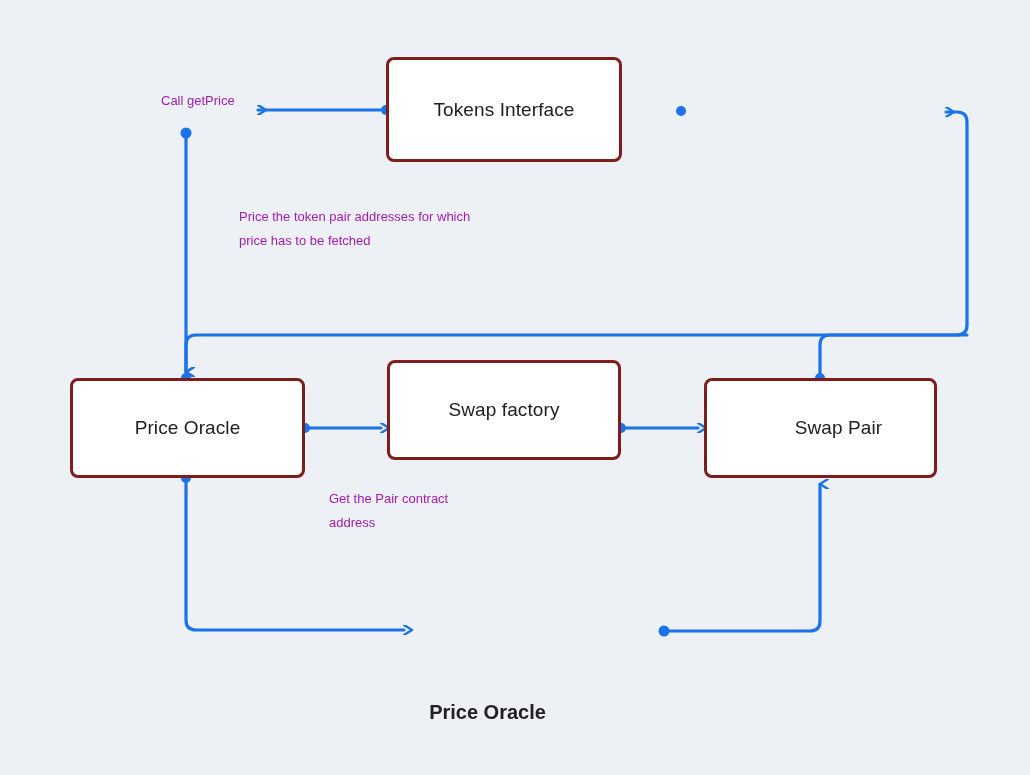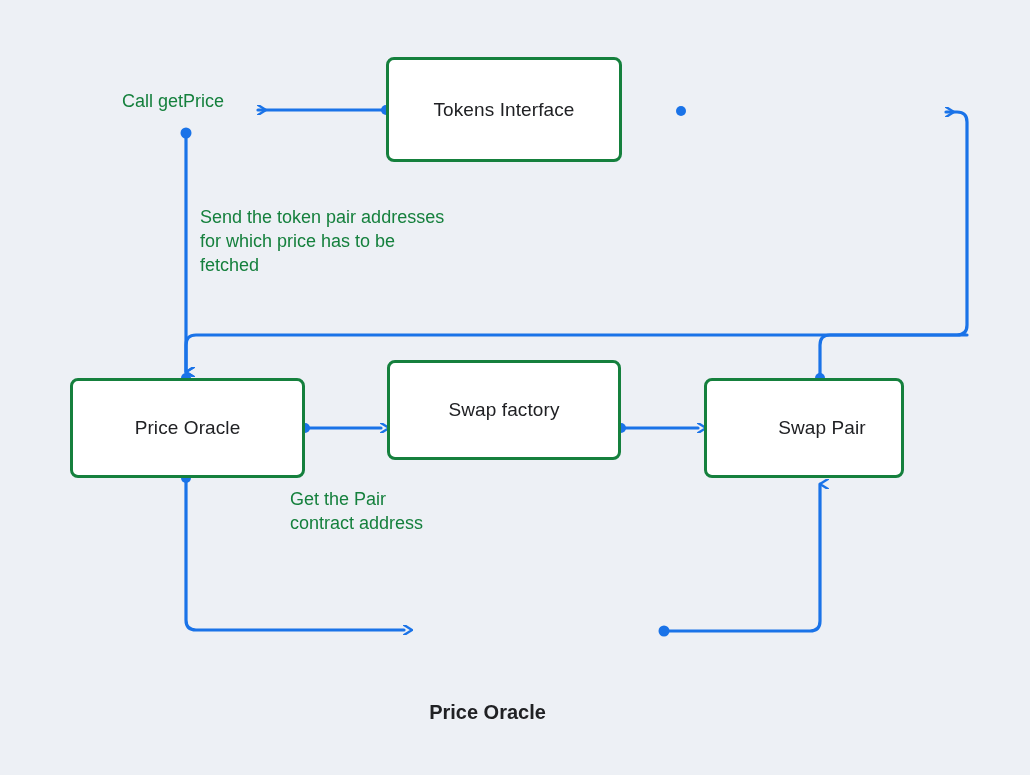--- a/index.html
+++ b/index.html
@@ -22,43 +22,44 @@
     position: absolute;
     left: 0;
     top: 0;
     width: 1030px;
     height: 775px;
     pointer-events: none;
   }
   .node {
     position: absolute;
     background: #ffffff;
-    border: 3px solid #15803d;
+    border: 3px solid #7f1d1d;
     border-radius: 8px;
     display: flex;
     align-items: center;
     justify-content: center;
     box-sizing: border-box;
   }
   .node-label {
     font-size: 19px;
     color: #202124;
     letter-spacing: 0.1px;
   }
   .edge-label {
     position: absolute;
-    font-size: 18px;
+    font-size: 13px;
     line-height: 24px;
-    color: #15803d;
+    color: #a21caf;
     white-space: pre-line;
+    margin-left: 39px;
   }
   #node-tokens-interface { left: 386px; top: 57px;  width: 236px; height: 105px; }
   #node-price-oracle     { left: 70px;  top: 378px; width: 235px; height: 100px; }
   #node-swap-factory     { left: 387px; top: 360px; width: 234px; height: 100px; }
-  #node-swap-pair        { left: 704px; top: 378px; width: 200px; height: 100px; padding-left: 36px; }
+  #node-swap-pair        { left: 704px; top: 378px; width: 233px; height: 100px; padding-left: 36px; }
 
   #lbl-call-getprice   { left: 122px; top: 89px;  width: 200px; }
   #lbl-returns-price   { left: 688px; top: 79px;  width: 235px; }
   #lbl-send-token-pair { left: 200px; top: 205px; width: 245px; }
   #lbl-get-pair        { left: 290px; top: 487px; width: 160px; }
   #lbl-call-reserve    { left: 415px; top: 611px; width: 230px; }
 
   #diagram-title {
     position: absolute;
     left: 0;
@@ -136,20 +137,20 @@
     <span class="node-label">Swap factory</span>
   </div>
 
   <div class="node" id="node-swap-pair">
     <span class="node-label">Swap Pair</span>
   </div>
 
   <div class="edge-label" id="lbl-call-getprice">Call getPrice</div>
 
 
-  <div class="edge-label" id="lbl-send-token-pair">Send the token pair addresses for which price has to be fetched</div>
+  <div class="edge-label" id="lbl-send-token-pair">Price the token pair addresses for which price has to be fetched</div>
 
   <div class="edge-label" id="lbl-get-pair">Get the Pair contract address</div>
 
 
   <div id="diagram-title">Price Oracle</div>
 
 </div>
 
 </body></html>

